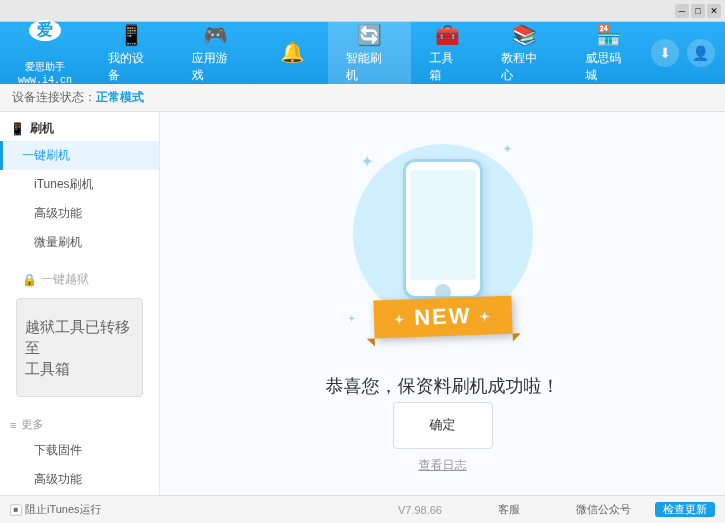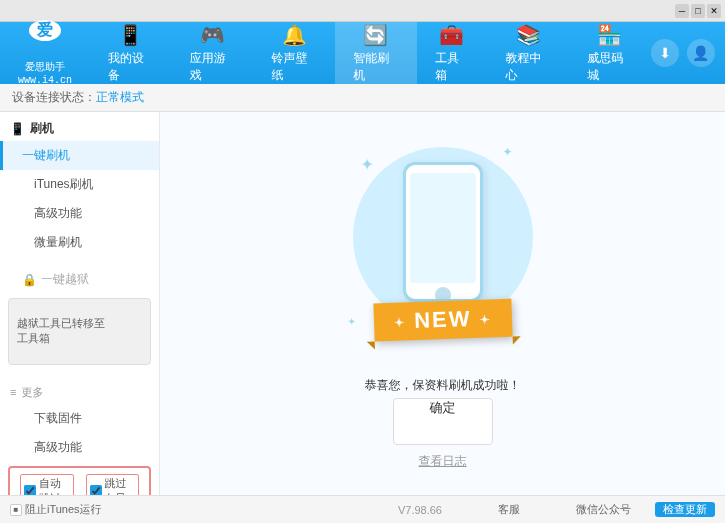--- a/index.html
+++ b/index.html
@@ -80,21 +80,21 @@
 
     
     .statusbar {
       height: 28px;
       background: #f5f5f5;
       border-bottom: 1px solid #e0e0e0;
       display: flex; align-items: center;
       padding: 0 12px;
       font-size: 12px; color: #666;
     }
-    .status-normal { color: #1a9de8; font-weight: normal; }
+    .status-normal { color: #1a9de8; font-weight: bold; }
 
     
     .main-layout {
       display: flex;
       height: calc(523px - 22px - 62px - 28px - 28px);
     }
 
     
     .sidebar {
       width: 160px;
@@ -122,26 +122,26 @@
     .sidebar-divider {
       height: 1px; background: #eee; margin: 4px 0;
     }
     .sidebar-locked {
       display: flex; align-items: center;
       padding: 6px 10px 6px 22px;
       font-size: 12px; color: #aaa;
     }
     .sidebar-locked .lock-icon { margin-right: 4px; }
     .jailbreak-notice {
-      margin: 4px 8px;
+      margin: 4px 16px;
       background: #f0f0f0;
       border: 1px solid #ddd;
       border-radius: 4px;
       padding: 17px 8px;
-      font-size: 11px; color: #666;
+      font-size: 15px; color: #666;
       line-height: 1.4;
     }
     .sidebar-more-header {
       display: flex; align-items: center;
       padding: 8px 10px 4px 10px;
       font-size: 11px; color: #999;
     }
     .sidebar-spacer { flex: 1; }
 
     
@@ -208,32 +208,32 @@
     .sparkle-tr {
       position: absolute; top: 8px; right: 30px;
       font-size: 12px; color: #a0d8f0;
     }
     .sparkle-bl {
       position: absolute; bottom: 30px; left: 5px;
       font-size: 10px; color: #a0d8f0;
     }
 
     .success-msg {
-      font-size: 12px; color: #333; margin-bottom: 4px;
+      font-size: 18px; color: #333; margin-bottom: 4px;
     }
     .success-msg span { color: #333; }
 
     .confirm-btn {
       width: 100px; height: 47px;
       background: #fff;
       border: 1px solid #ddd;
       border-radius: 4px;
       cursor: pointer;
       font-size: 13px; color: #333;
-      display: flex; align-items: flex-start; justify-content: center;
+      display: flex; align-items: center; justify-content: center;
       margin-bottom: 8px;
     }
 
     .re-link {
       font-size: 12px; color: #999; cursor: pointer;
       text-decoration: underline;
     }
 
     
     .bottombar {
@@ -290,21 +290,20 @@
     <div class="nav-item">
       <span class="nav-icon">📱</span>
       <span>我的设备</span>
     </div>
     <div class="nav-item">
       <span class="nav-icon">🎮</span>
       <span>应用游戏</span>
     </div>
     <div class="nav-item">
       <span class="nav-icon">🔔</span>
-      <span>铃声壁纸</span>
     </div>
     <div class="nav-item active">
       <span class="nav-icon">🔄</span>
       <span>智能刷机</span>
     </div>
     <div class="nav-item">
       <span class="nav-icon">🧰</span>
       <span>工具箱</span>
     </div>
     <div class="nav-item">

